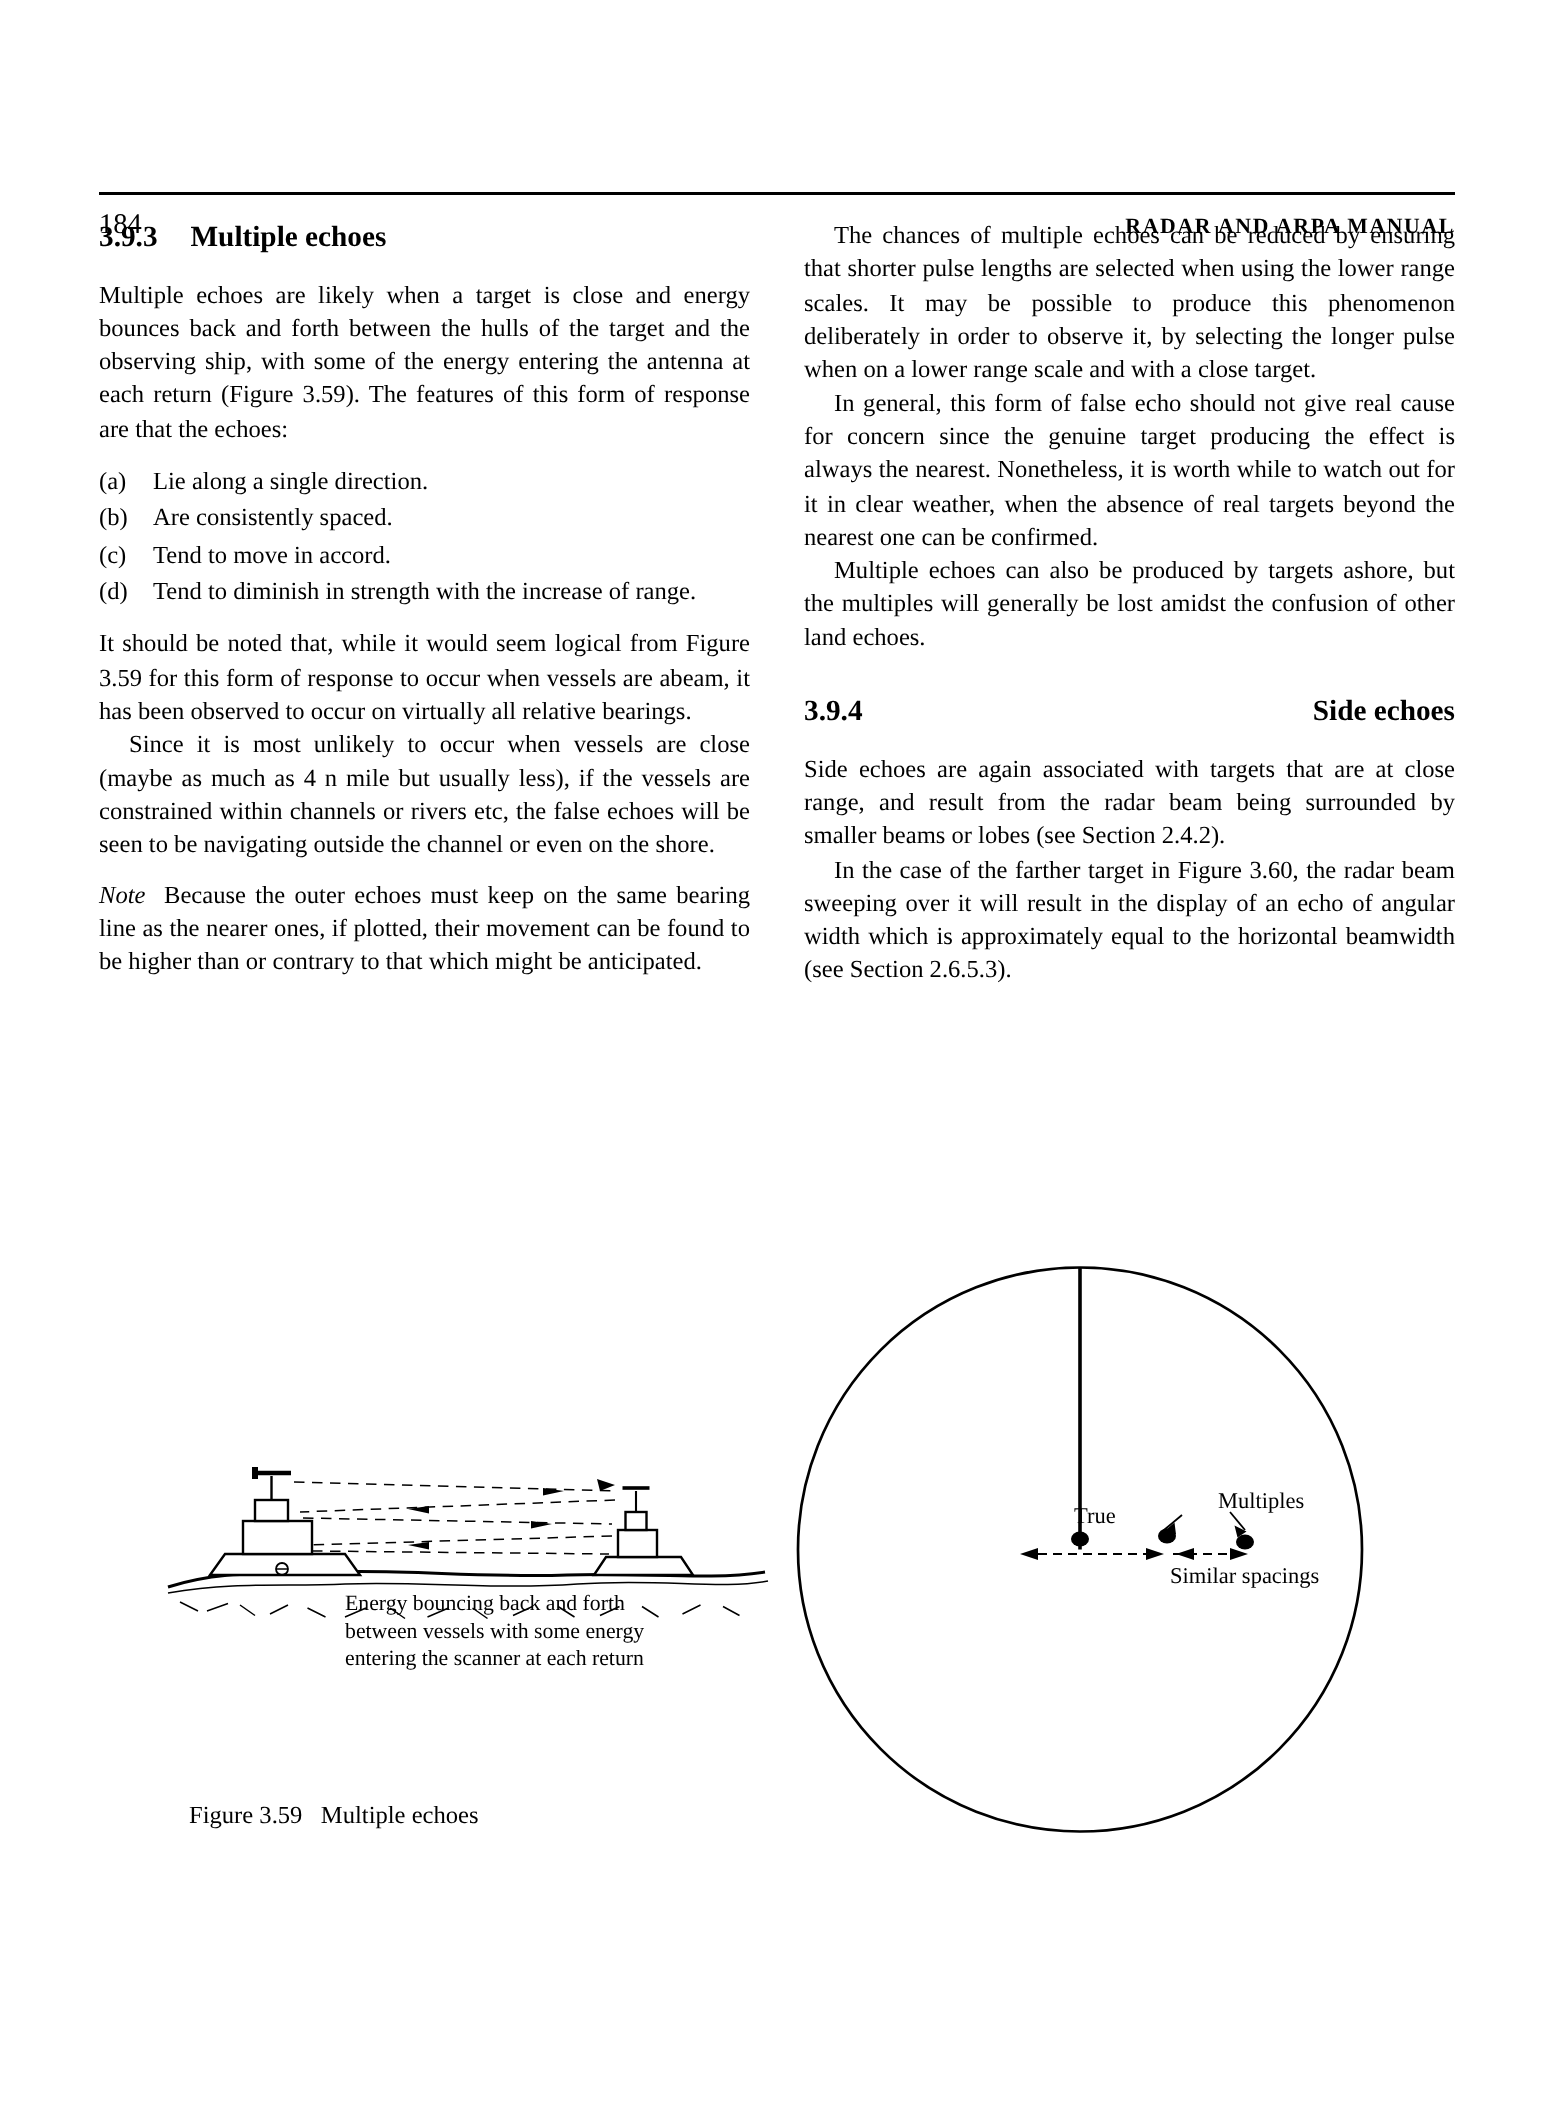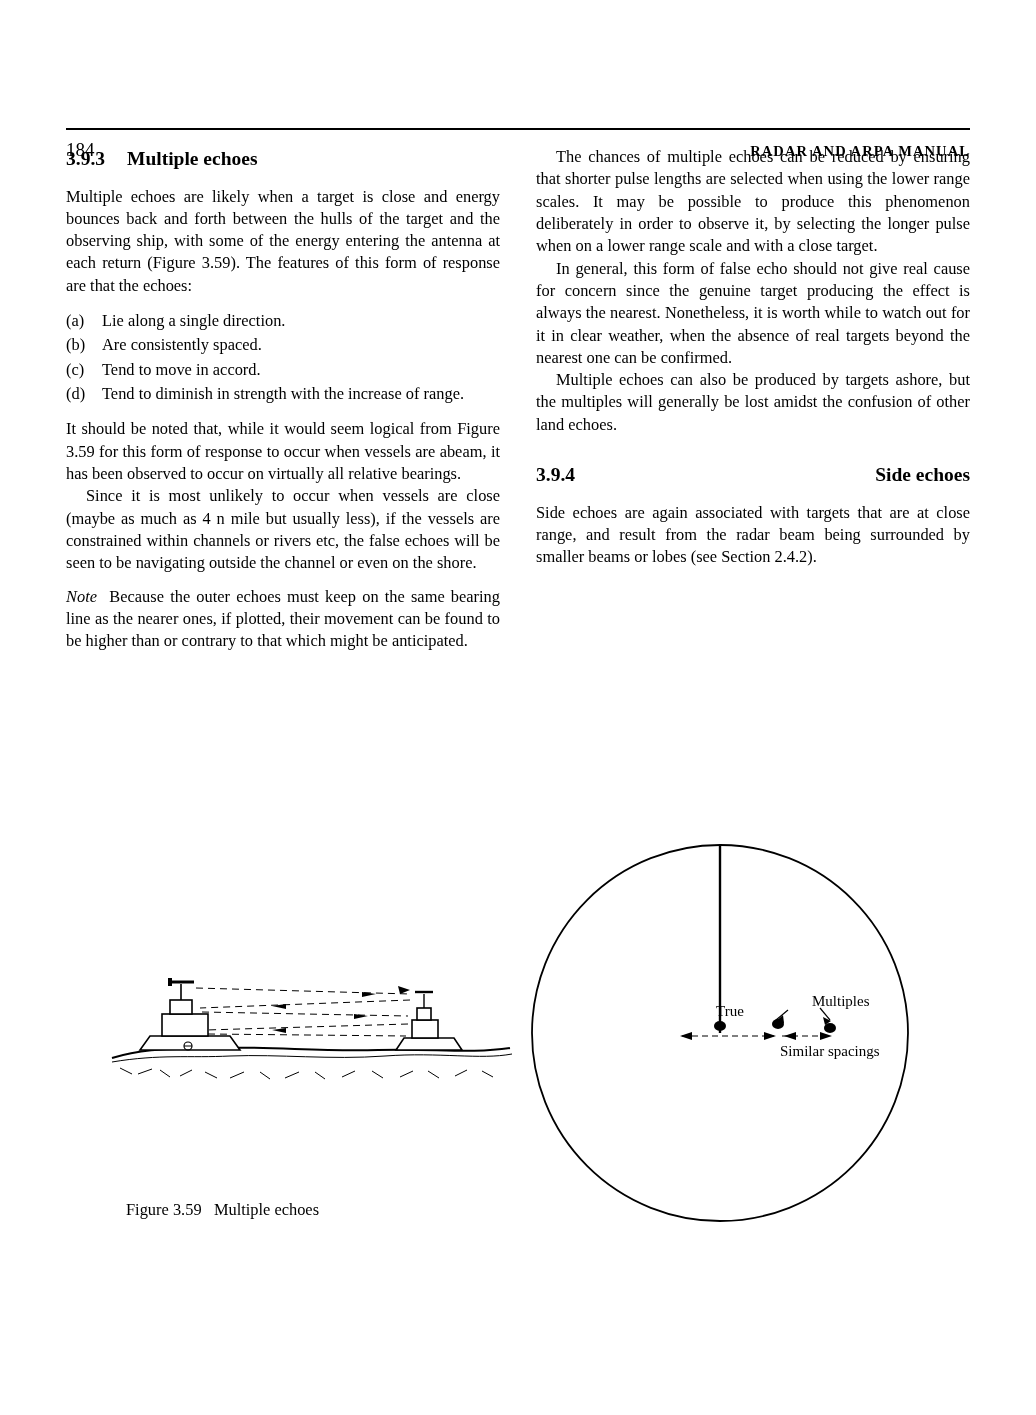--- a/index.html
+++ b/index.html
@@ -193,20 +193,21 @@
     <p class="ind">The chances of multiple echoes can be reduced by ensuring that shorter pulse lengths are selected when using the lower range scales. It may be possible to produce this phenomenon deliberately in order to observe it, by selecting the longer pulse when on a lower range scale and with a close target.</p>
     <p class="ind">In general, this form of false echo should not give real cause for concern since the genuine target producing the effect is always the nearest. Nonetheless, it is worth while to watch out for it in clear weather, when the absence of real targets beyond the nearest one can be confirmed.</p>
     <p class="ind">Multiple echoes can also be produced by targets ashore, but the multiples will generally be lost amidst the confusion of other land echoes.</p>
 
     <h2 class="section sub-second">
       <span class="num">3.9.4</span>
       <span class="ttl">Side echoes</span>
     </h2>
 
     <p>Side echoes are again associated with targets that are at close range, and result from the radar beam being surrounded by smaller beams or lobes (see Section 2.4.2).</p>
+    <p class="ind">In the case of the farther target in Figure 3.60, the radar beam sweeping over it will result in the display of an echo of angular width which is approximately equal to the horizontal beamwidth (see Section 2.6.5.3).</p>
   </div>
 
   <div class="fig-left">
     <svg width="420" height="300" viewBox="0 0 420 300">
 
       <path d="M2,108 C40,96 70,100 110,98 C160,96 210,102 268,100 C320,98 360,104 400,98" fill="none" stroke="#000" stroke-width="2"></path>
       <path d="M2,112 C50,104 80,108 120,106 C170,104 220,110 275,106 C330,102 370,110 402,104" fill="none" stroke="#000" stroke-width="1"></path>
 
       <g stroke="#000" stroke-width="1">
         <path d="M10,118 l12,6 M28,124 l14,-5 M50,120 l10,7 M70,126 l12,-6 M95,122 l12,6
@@ -246,20 +247,21 @@
       <g fill="#000">
         <path d="M252,42 l14,2 l-14,3 Z"></path>
         <path d="M176,54 l-14,2 l14,3 Z"></path>
         <path d="M244,64 l14,2 l-14,3 Z"></path>
         <path d="M176,78 l-14,2 l14,3 Z"></path>
         <path d="M300,40 l-12,-4 l2,8 Z"></path>
       </g>
     </svg>
   </div>
 
+  <div class="fig-left-label">Energy bouncing back and forth between vessels with some energy entering the scanner at each return</div>
 
   <div class="fig-caption">
     <b>Figure 3.59</b>&nbsp;&nbsp;&nbsp;<span>Multiple echoes</span>
   </div>
 
   <div class="fig-right">
     <svg width="380" height="430" viewBox="0 0 380 430">
       <circle cx="190" cy="215" r="188" fill="none" stroke="#000" stroke-width="1.8"></circle>
 
       <line x1="190" y1="27" x2="190" y2="215" stroke="#000" stroke-width="2.4"></line>

